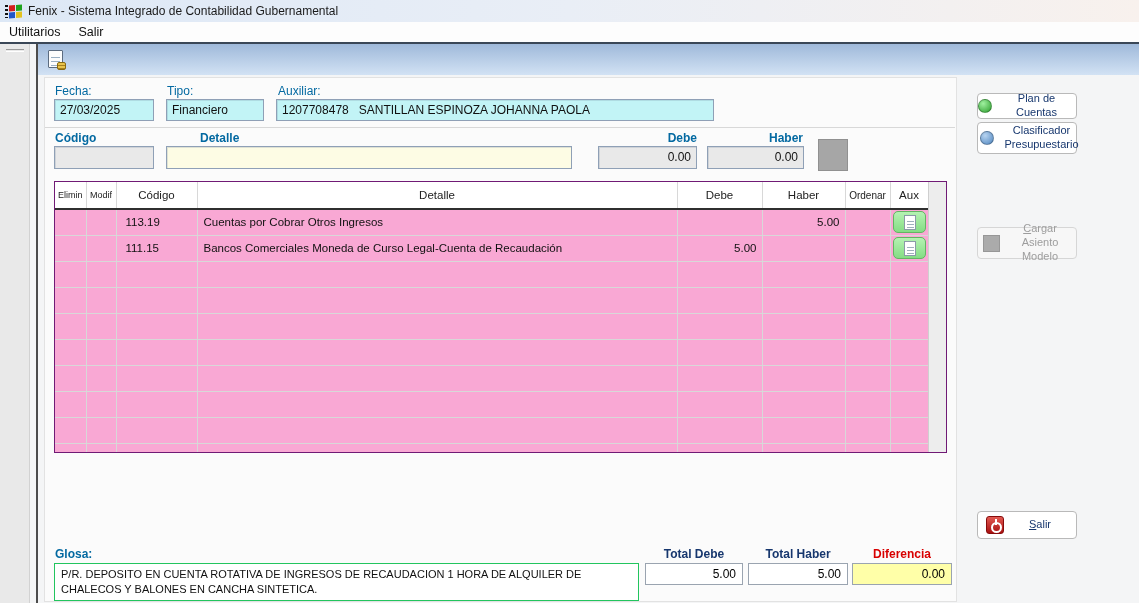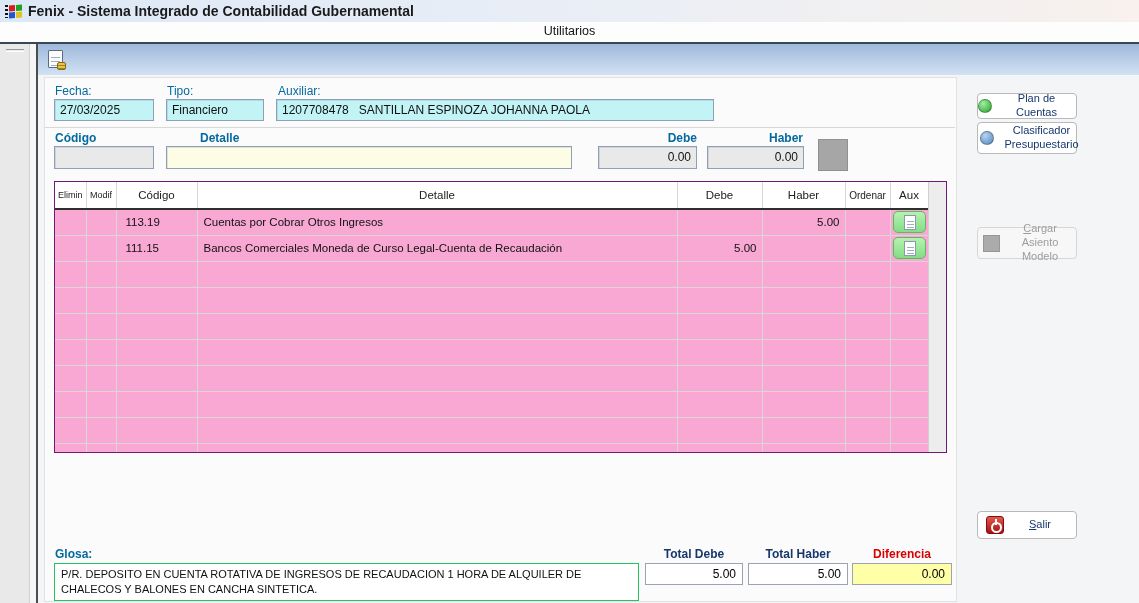--- a/index.html
+++ b/index.html
@@ -9,25 +9,25 @@
   
   .titlebar { position:absolute; left:0; top:0; width:1139px; height:22px;
     background:linear-gradient(90deg,#dde8f6 0%,#e9eef6 50%,#f8f1ed 100%);
     display:flex; align-items:center; padding-left:5px; }
   .win-icon { position:relative; width:17px; height:15px; flex:0 0 auto; }
   .win-icon .wave { position:absolute; left:0; top:1px; width:3px; height:13px;
     background:repeating-linear-gradient(#111 0 2px, transparent 2px 4px); }
   .win-icon .grid { position:absolute; left:4px; top:1px; display:grid;
     grid-template-columns:6px 6px; grid-template-rows:6px 6px; gap:1px; transform:skewY(-4deg); }
   .win-icon .grid i { display:block; }
-  .title-text { font-size:14px; color:#1a1a1a; margin-left:6px; white-space:nowrap;font-weight:bold; }
+  .title-text { font-size:12px; color:#1a1a1a; margin-left:6px; white-space:nowrap; }
 
   
   .menubar { position:absolute; left:0; top:22px; width:1139px; height:20px; background:#fdfdfd;
-    display:flex; align-items:center;flex-direction:column; }
+    display:flex; align-items:center; }
   .menu-item { font-size:12.5px; color:#111; padding:2px 9px; cursor:default; }
 
   
   .client-topline { position:absolute; left:0; top:42px; width:1139px; height:2px; background:#3a4757; }
   .left-strip { position:absolute; left:0; top:44px; width:30px; height:559px; background:#e9e9e9; border-right:1px solid #d2d2d2; }
   .left-strip .grip { position:absolute; left:6px; top:5px; width:18px; height:3px;
     border-top:1px solid #9a9a9a; border-bottom:1px solid #fff; }
   .vsep { position:absolute; left:36px; top:44px; width:2px; height:559px; background:#4c4c4c; }
 
   

